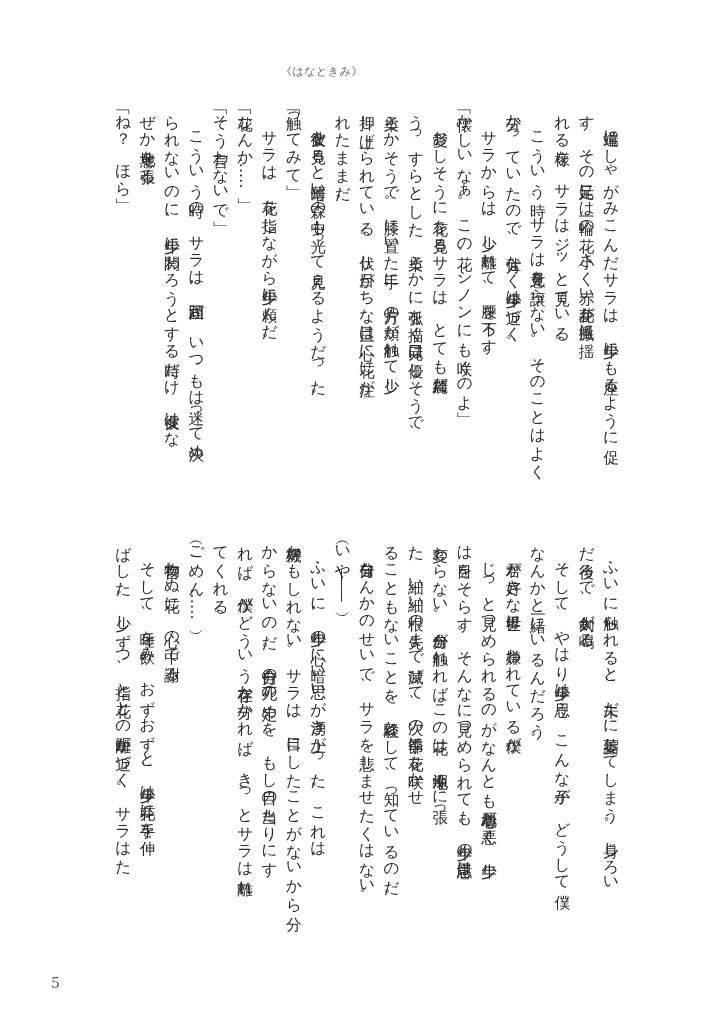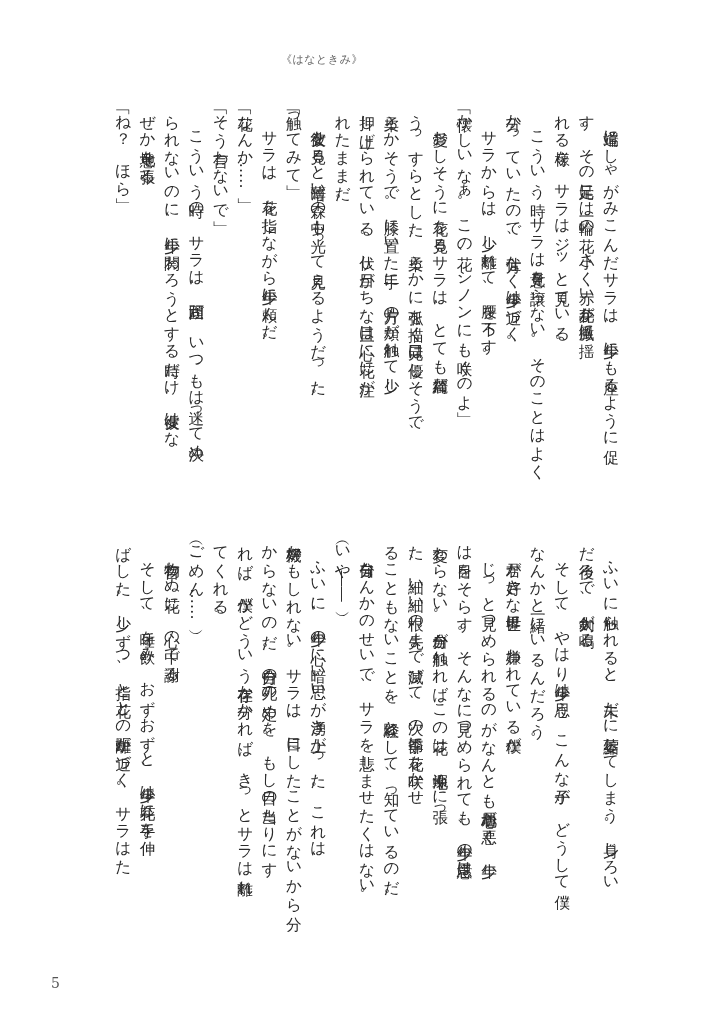--- a/index.html
+++ b/index.html
@@ -10,21 +10,21 @@
   body {
     width: 722px;
     height: 1024px;
     position: relative;
     overflow: hidden;
     font-family: "DejaVu Serif", "Liberation Serif", serif;
     color: #2b2b2b;
   }
   .running-head {
     position: absolute;
-    top: 52px;
+    top: 64px;
     left: 0;
     width: 644px;
     text-align: center;
     font-size: 11px;
     line-height: 16px;
     color: #666666;
     letter-spacing: 0.5px;
   }
   .text-block {
     position: absolute;

